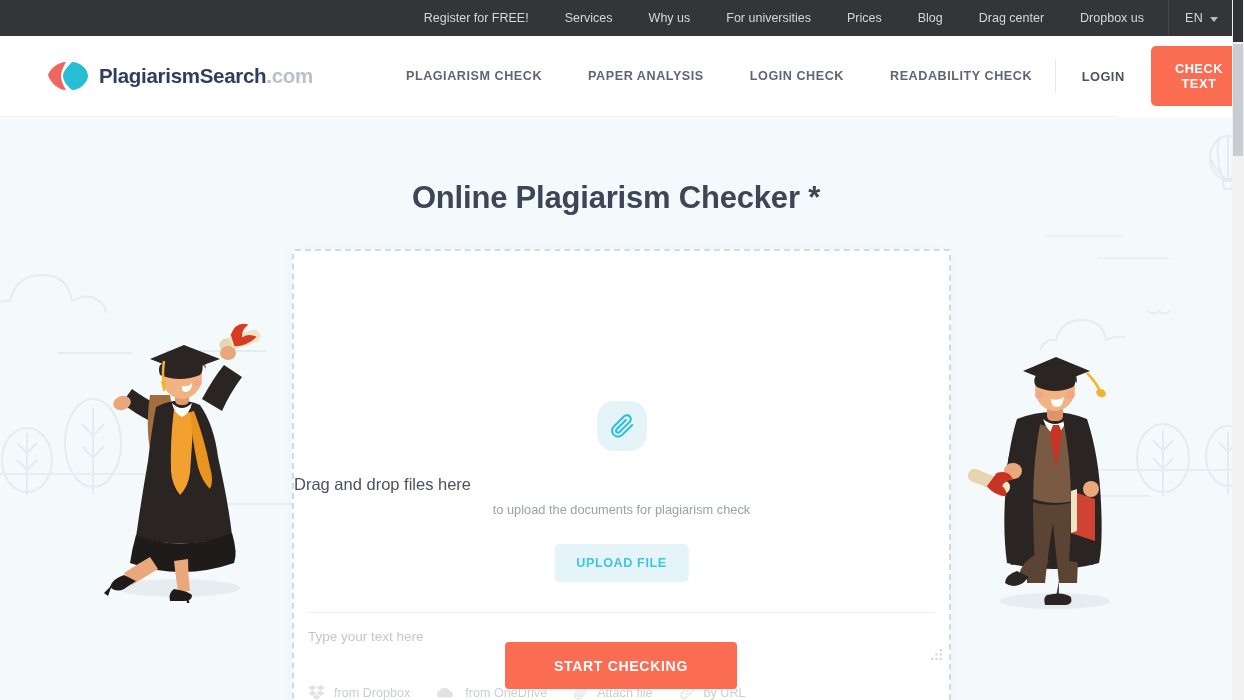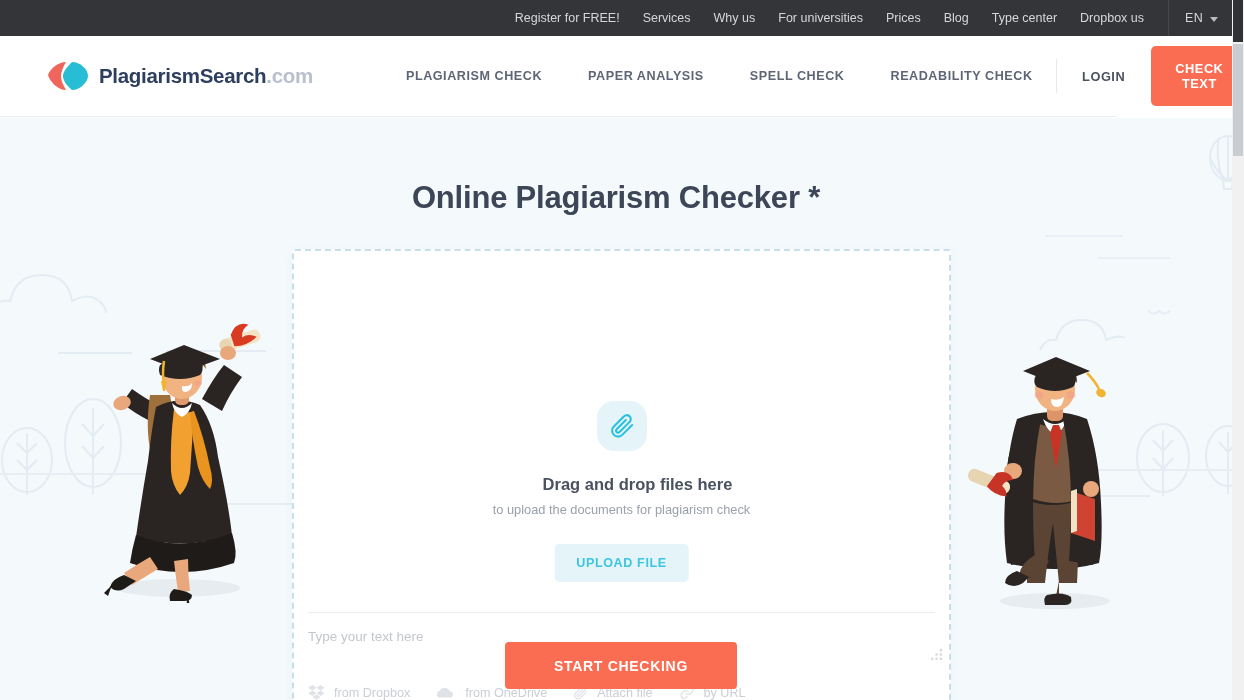--- a/index.html
+++ b/index.html
@@ -12,21 +12,21 @@
   .page { position: relative; width: 1244px; height: 700px; overflow: hidden; }
 
   
   .topbar {
     position: absolute; top: 0; left: 0;
     width: 1232px; height: 36px;
     background: #343539;
     display: flex; align-items: center; justify-content: flex-end;
     padding-right: 0;
   }
-  .topbar-links { display: flex; align-items: center; gap: 3px; }
+  .topbar-links { display: flex; align-items: center; gap: 16px; }
   .topbar-link {
     color: #d6d7da; font-size: 12.5px; text-decoration: none;
     padding: 0 10px; white-space: nowrap; line-height: 36px;
     cursor: pointer;
   }
   .lang-wrap {
     height: 36px; display: flex; align-items: center;
     border-left: 1px solid #46474b;
     padding: 0 14px 0 16px; margin-left: 14px;
     cursor: pointer;
@@ -103,22 +103,22 @@
     box-shadow: 0 1px 10px rgba(120,150,175,.07);
   }
   .clip-badge {
     position: absolute; top: 150px; left: 50%; transform: translateX(-50%);
     width: 50px; height: 50px;
     background: #e4f4f9;
     border-radius: 17px;
     display: flex; align-items: center; justify-content: center;
   }
   .dz-title {
-    position: absolute; top: 224px; left: 16px; width: 100%;
-    text-align: center; font-size: 16.5px; font-weight: 700; color: #4a525f;
+    position: absolute; top: 224px; left: 0; width: 100%;
+    font-size: 16.5px; font-weight: 400; color: #4a525f;
   }
   .dz-sub {
     position: absolute; top: 251px; left: 0; width: 100%;
     text-align: center; font-size: 12.8px; color: #9aa1ab;
   }
   .btn-upload {
     position: absolute; top: 293px; left: 50%; transform: translateX(-50%);
     background: #e4f4f9; color: #3ec6e0;
     font-size: 12.6px; font-weight: 700; letter-spacing: .6px;
     border: none; border-radius: 5px;
@@ -192,21 +192,21 @@
 <div class="page">
 
   <div class="topbar">
     <div class="topbar-links">
       <a class="topbar-link">Register for FREE!</a>
       <a class="topbar-link">Services</a>
       <a class="topbar-link">Why us</a>
       <a class="topbar-link">For universities</a>
       <a class="topbar-link">Prices</a>
       <a class="topbar-link">Blog</a>
-      <a class="topbar-link">Type center</a>
+      <a class="topbar-link">Drag center</a>
       <a class="topbar-link">Dropbox us</a>
     </div>
     <div class="lang-wrap">
       <span class="lang-label">EN</span>
       <span class="caret"></span>
     </div>
   </div>
 
   <div class="header">
 
@@ -218,21 +218,21 @@
         </svg>
       </div>
       <div class="logo-text">
         <span class="brand">PlagiarismSearch</span><span class="tld">.com</span>
       </div>
     </div>
 
     <nav class="mainnav">
       <a class="mainnav-link">PLAGIARISM CHECK</a>
       <a class="mainnav-link">PAPER ANALYSIS</a>
-      <a class="mainnav-link">SPELL CHECK</a>
+      <a class="mainnav-link">LOGIN CHECK</a>
       <a class="mainnav-link">READABILITY CHECK</a>
     </nav>
 
     <div class="header-right">
       <div class="login-sep"></div>
       <a class="login-link">LOGIN</a>
       <button class="btn-checktext">CHECK TEXT</button>
     </div>
   </div>
 

